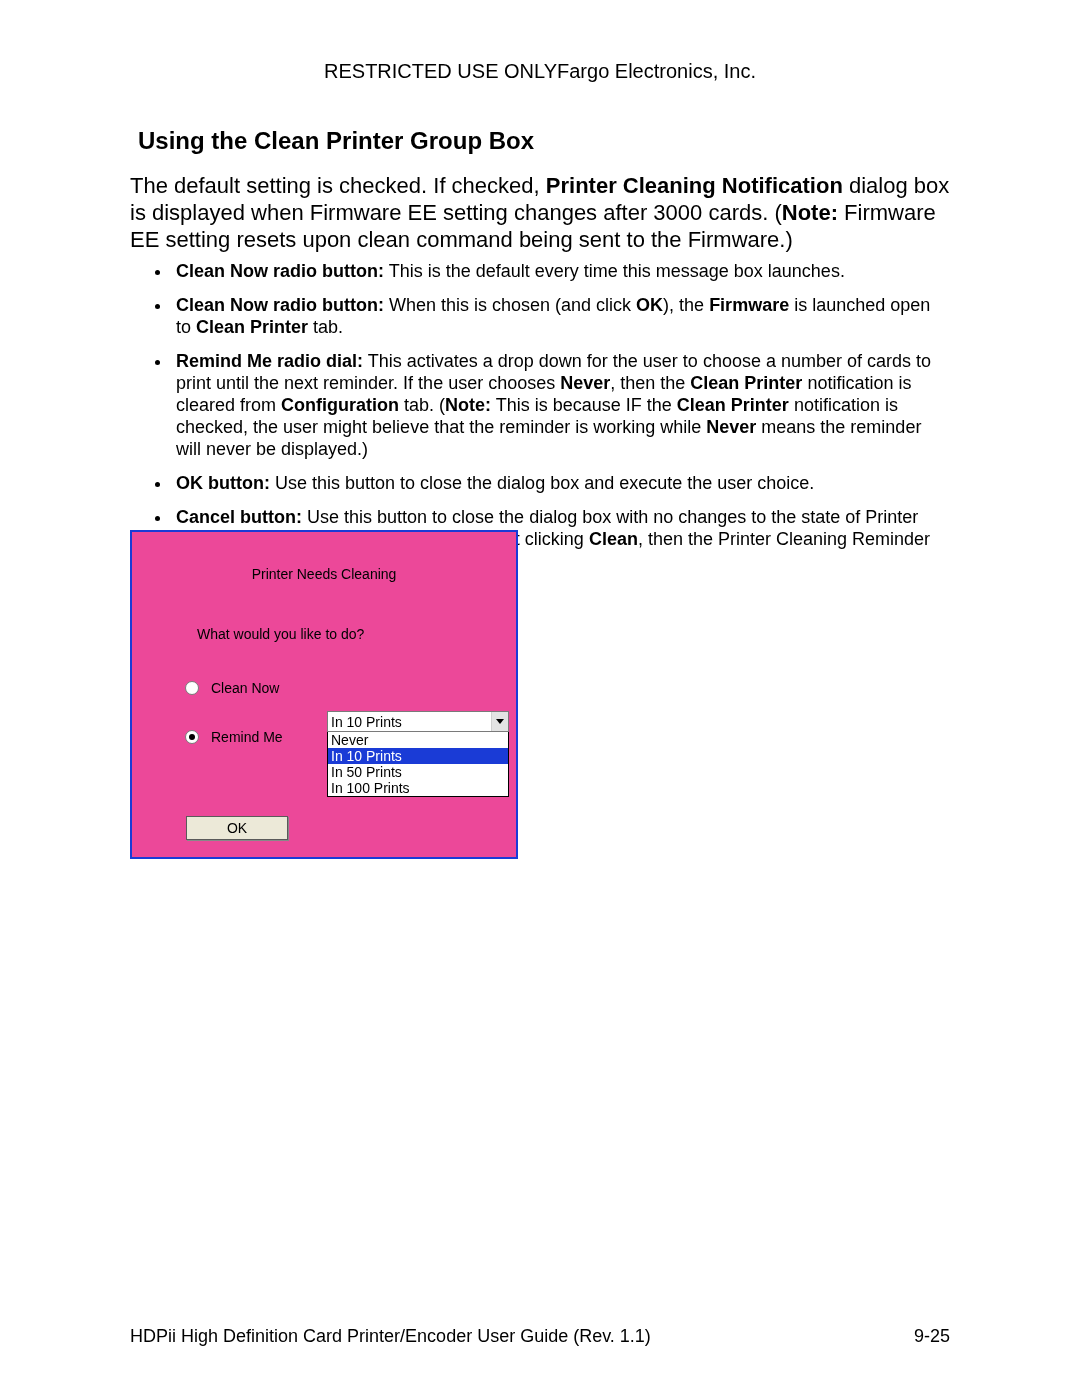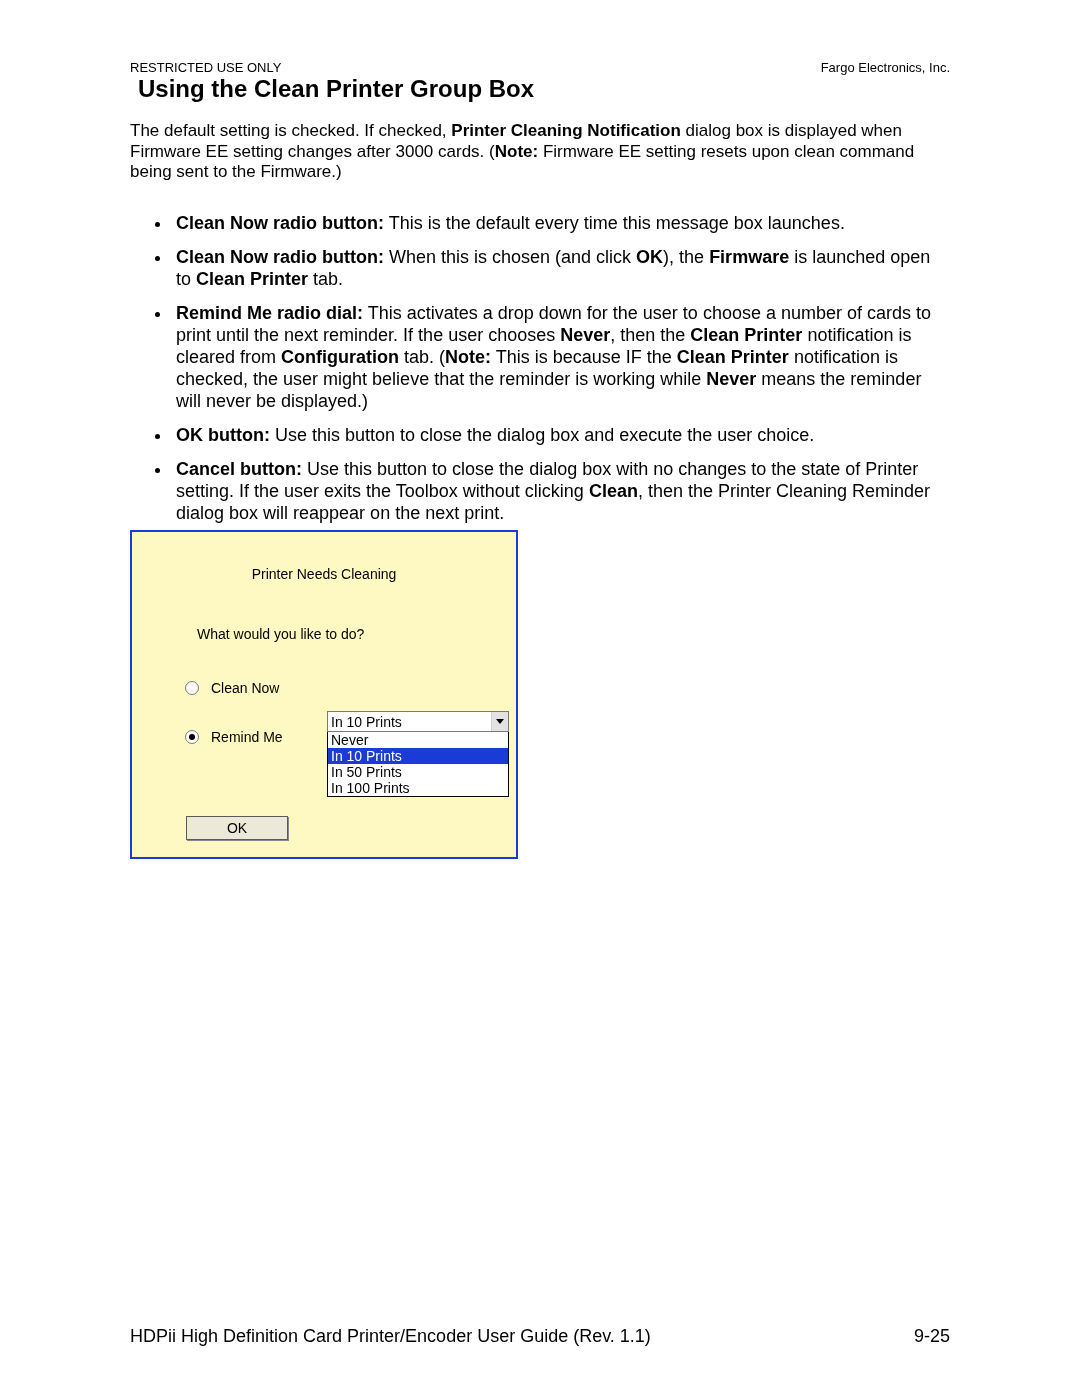--- a/index.html
+++ b/index.html
@@ -11,32 +11,33 @@
   }
   .page {
     width: 1080px;
     height: 1397px;
     position: relative;
     box-sizing: border-box;
     padding: 60px 130px 0 130px;
   }
   .header-row {
     display: flex;
-    justify-content: space-between;
-    font-size: 13px;
+    justify-content: center;
+    font-size: 20px;
+    margin-bottom: 44px;
   }
   h2.section {
     font-size: 24px;
     font-weight: bold;
     margin: 0 0 18px 8px;
   }
   p.intro {
-    font-size: 17px;
+    font-size: 22px;
     line-height: 1.22;
-    margin: 0 0 30px 0;
+    margin: 0 0 8px 0;
   }
   ul.bullets {
     margin: 0 0 20px 0;
     padding-left: 42px;
     font-size: 18px;
     line-height: 1.22;
   }
   ul.bullets li {
     margin-bottom: 12px;
     padding-left: 4px;
@@ -44,21 +45,21 @@
   b { font-weight: bold; }
 
   
   .dialog {
     position: absolute;
     left: 130px;
     top: 530px;
     width: 384px;
     height: 325px;
     border: 2px solid #1a3bd6;
-    background: #fef9c3;
+    background: #ec4899;
     font-family: Tahoma, Arial, sans-serif;
     font-size: 14px;
     color: #000;
   }
   .dialog .title {
     position: absolute;
     top: 34px;
     left: 0;
     width: 100%;
     text-align: center;

